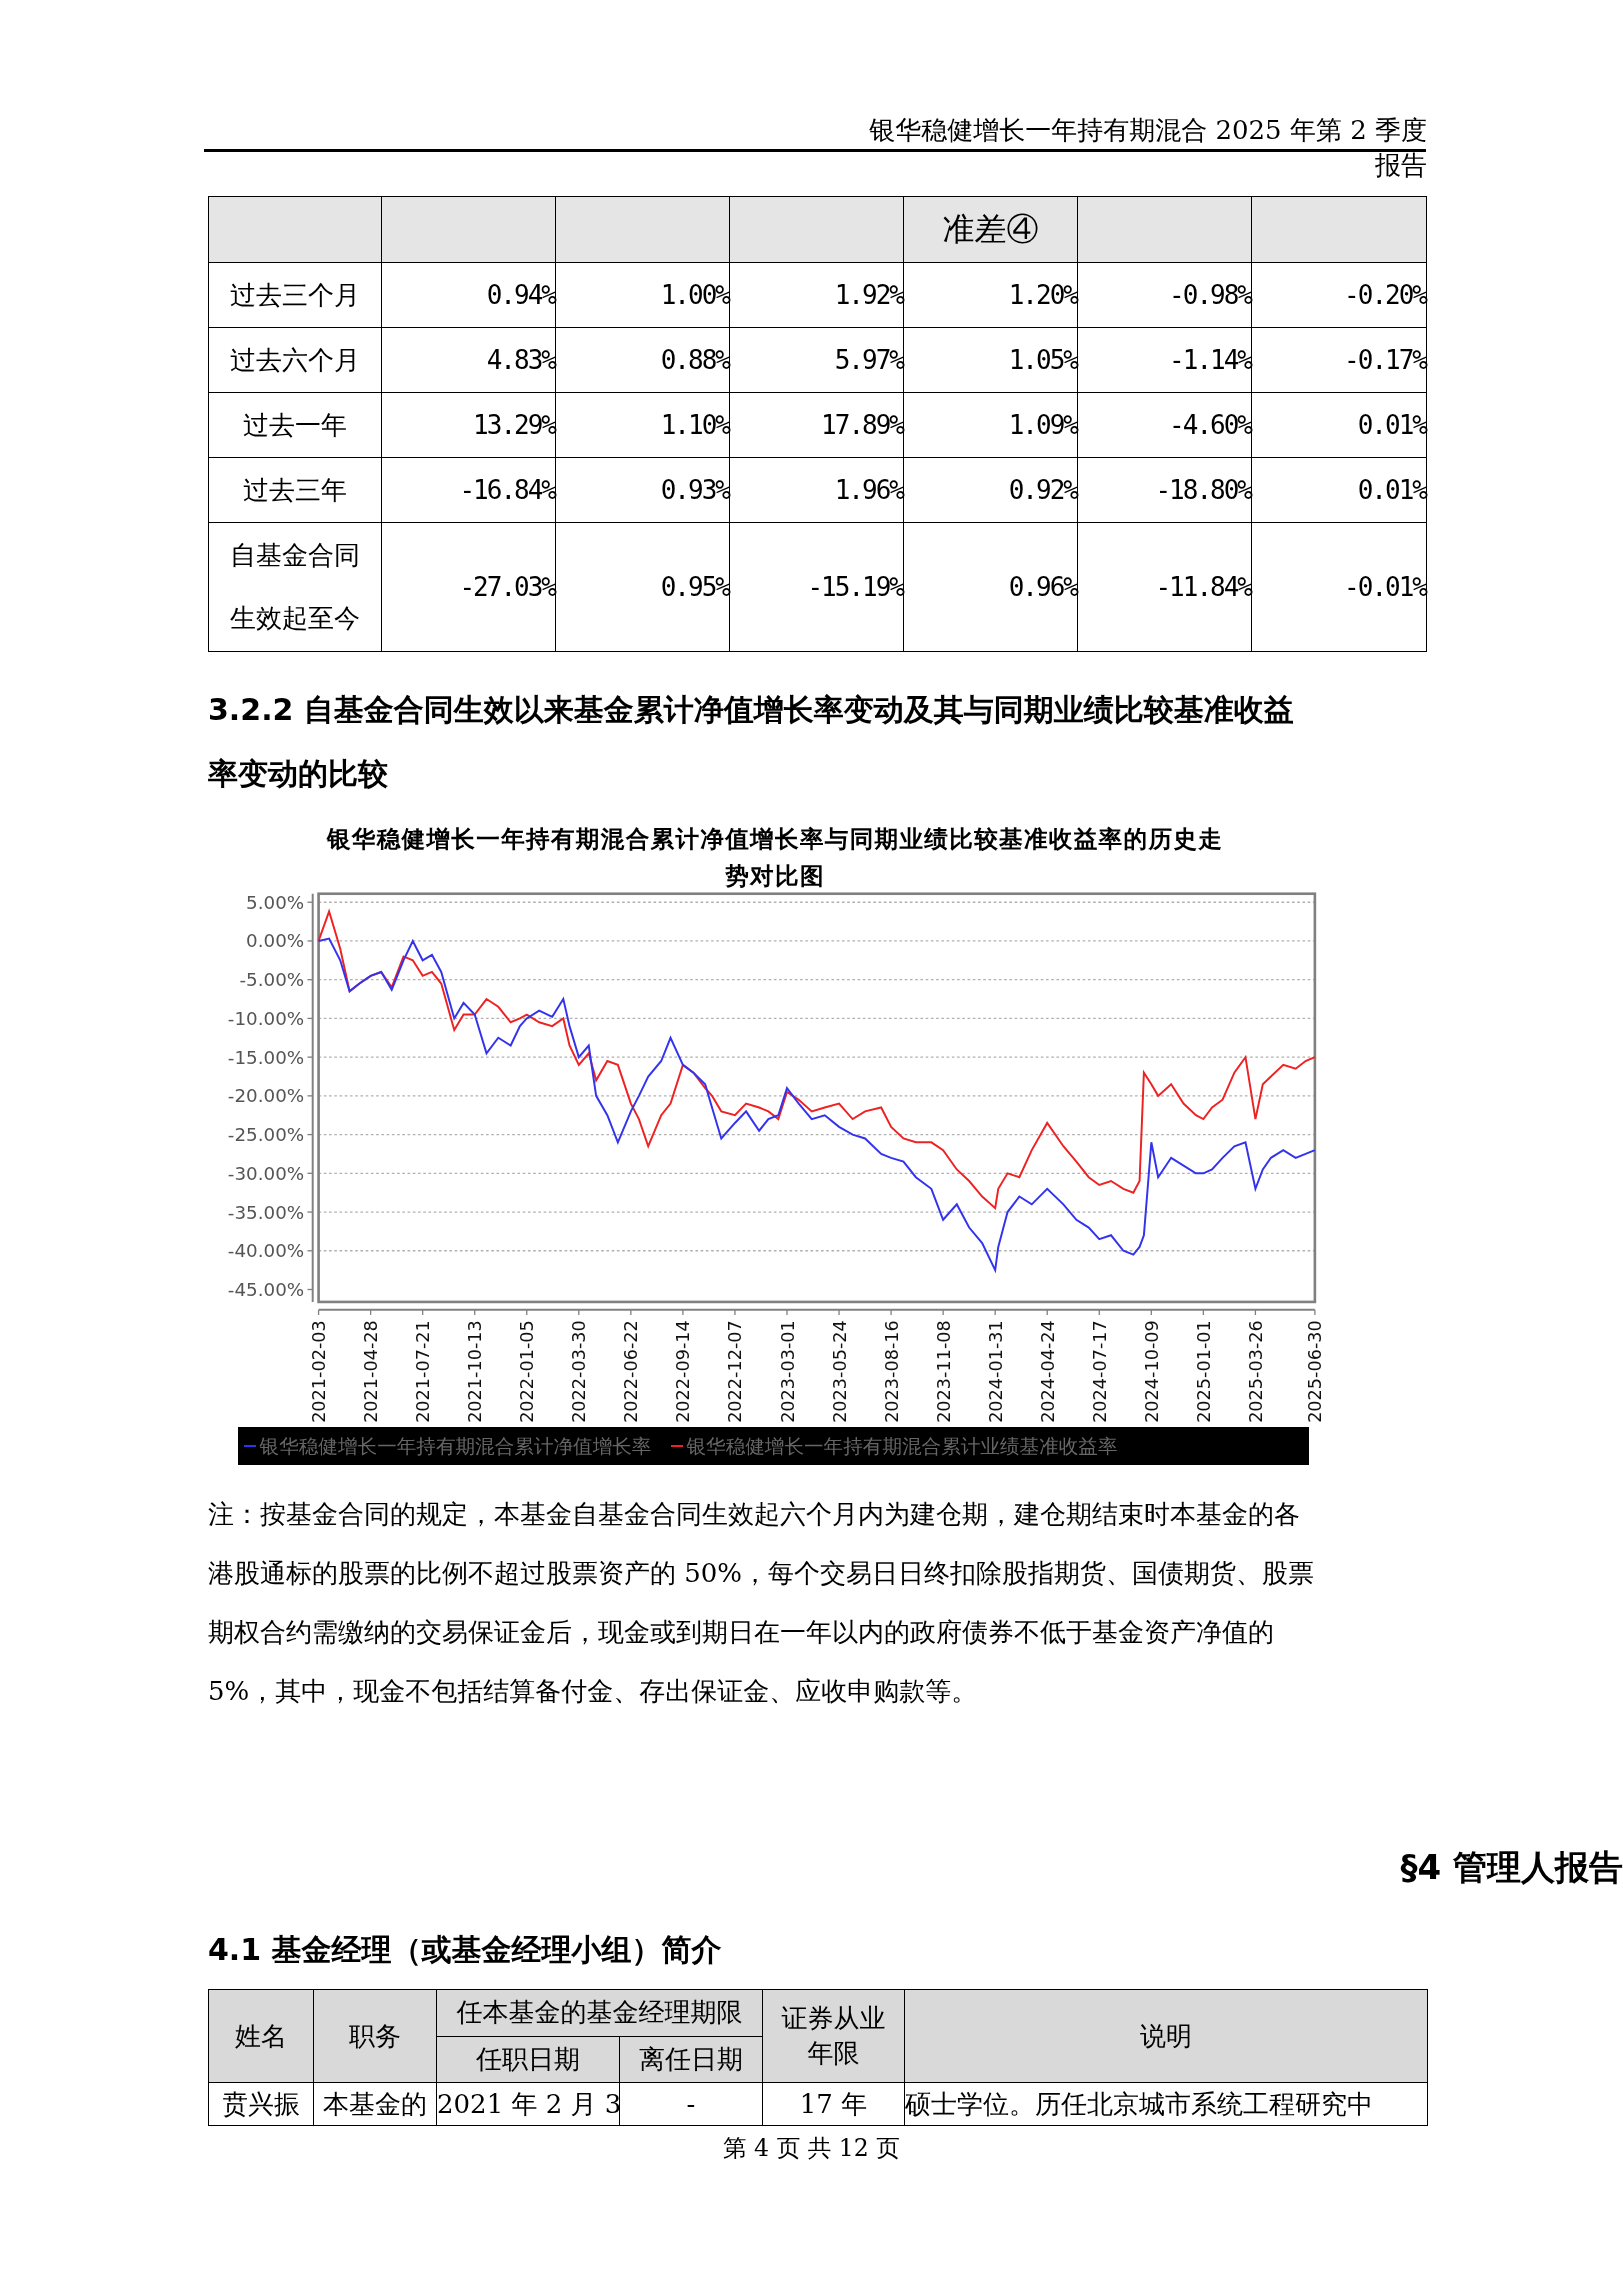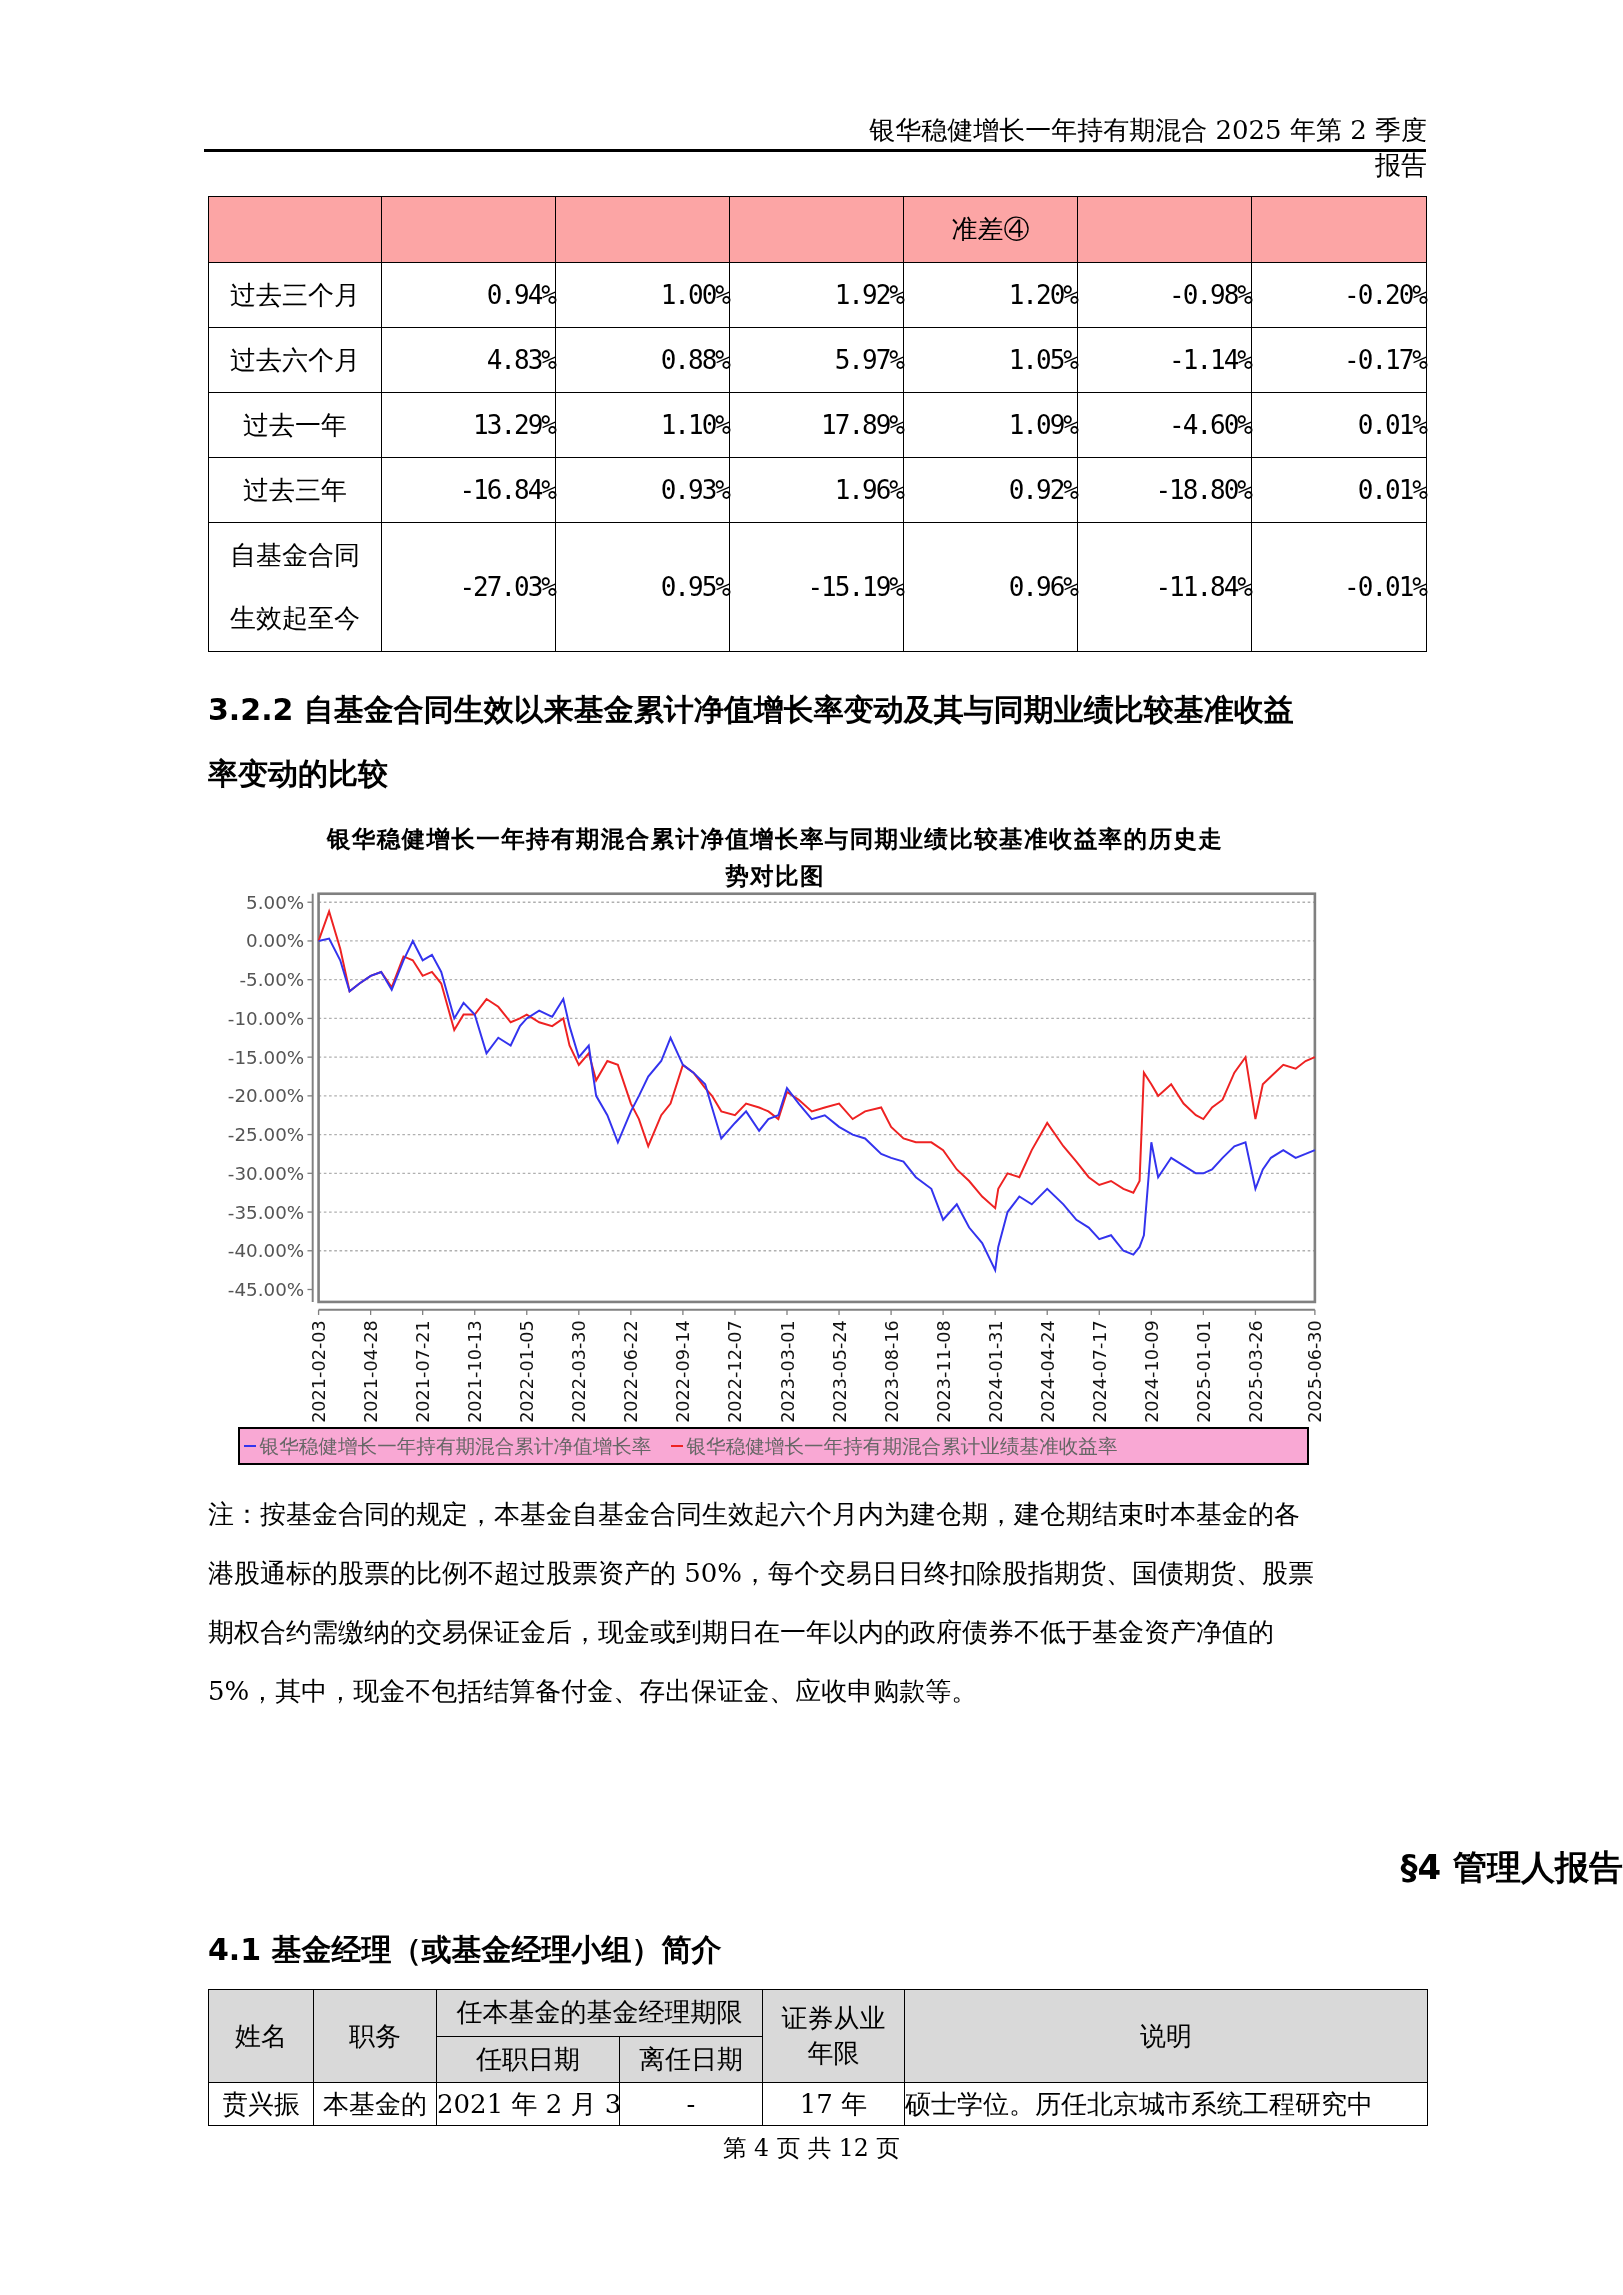--- a/index.html
+++ b/index.html
@@ -5,35 +5,35 @@
   html, body { margin:0; padding:0; background:#ffffff; }
   body { width:1623px; height:2295px; position:relative; overflow:hidden;
          font-family:"DejaVu Serif","Liberation Serif",serif; color:#000; }
   .abs { position:absolute; }
   .header-title { left:851px; top:113px; width:576px; text-align:right; font-size:26px; letter-spacing:0px; }
   .header-rule { left:204px; top:149px; width:1222px; height:3.3px; background:#000; }
 
   table.grid { border-collapse:collapse; position:absolute; table-layout:fixed; }
   table.grid td, table.grid th { border:1.3px solid #000; font-weight:normal; padding:0; }
   .perf-table { left:208px; top:196px; width:1218px; }
-  .perf-table th { background:#fca5a5; height:65px; font-size:26px; text-align:center; vertical-align:middle; }
+  .perf-table th { background:#e5e5e5; height:65px; font-size:32px; text-align:center; vertical-align:middle; }
   .perf-table td { font-size:26px; height:64px; }
   .perf-table td.lbl { text-align:center; }
   .perf-table td.num { text-align:right; padding-right:0; font-family:"DejaVu Sans Mono","Liberation Mono",monospace; letter-spacing:-2px; }
   .perf-table tr.tall td { height:128px;border-radius:21px; }
   .lbl2 { line-height:63px; display:block; }
 
   .sec-title { left:208px; font-size:30px; font-weight:bold; font-family:"DejaVu Sans","Liberation Sans",sans-serif; }
   .chart-title { left:209px; width:1132px; text-align:center; font-size:23.6px; font-weight:bold; font-family:"DejaVu Sans","Liberation Sans",sans-serif; line-height:37px; letter-spacing:1.3px; }
 
   .chart-svg { left:0; top:0; }
   .ytick { font-family:"DejaVu Sans","Liberation Sans",sans-serif; font-size:28px; fill:#555; }
   .xtick { font-family:"DejaVu Sans","Liberation Sans",sans-serif; font-size:27px; fill:#111; }
 
-  .legend { left:238px; top:1427px; width:1067px; height:34px; border:2px solid #000; background:#f9a8d4;
+  .legend { left:238px; top:1427px; width:1067px; height:34px; border:2px solid #000; background:#000000;
             font-family:"DejaVu Sans","Liberation Sans",sans-serif; font-size:19.6px; color:#666; white-space:nowrap; }
   .legend .item { display:inline-flex; align-items:center; margin-right:9.2px; height:34px; }
   .legend .swatch { display:inline-block; width:11.8px; height:2px; margin:0 3.9px 0 3.9px; }
 
   .note { left:208px; top:1485px; width:1218px; font-size:26px; line-height:59px; text-align:justify; }
   .note p { margin:0; }
   .sec4 { left:0; width:1623px; top:1845px; text-align:right; font-size:34px; font-weight:bold; font-family:"DejaVu Sans","Liberation Sans",sans-serif; }
   .sec41 { left:208px; top:1930px; font-size:30px; font-weight:bold; font-family:"DejaVu Sans","Liberation Sans",sans-serif; }
 
   .mgr-table { left:208px; top:1989px; width:1218px; }

